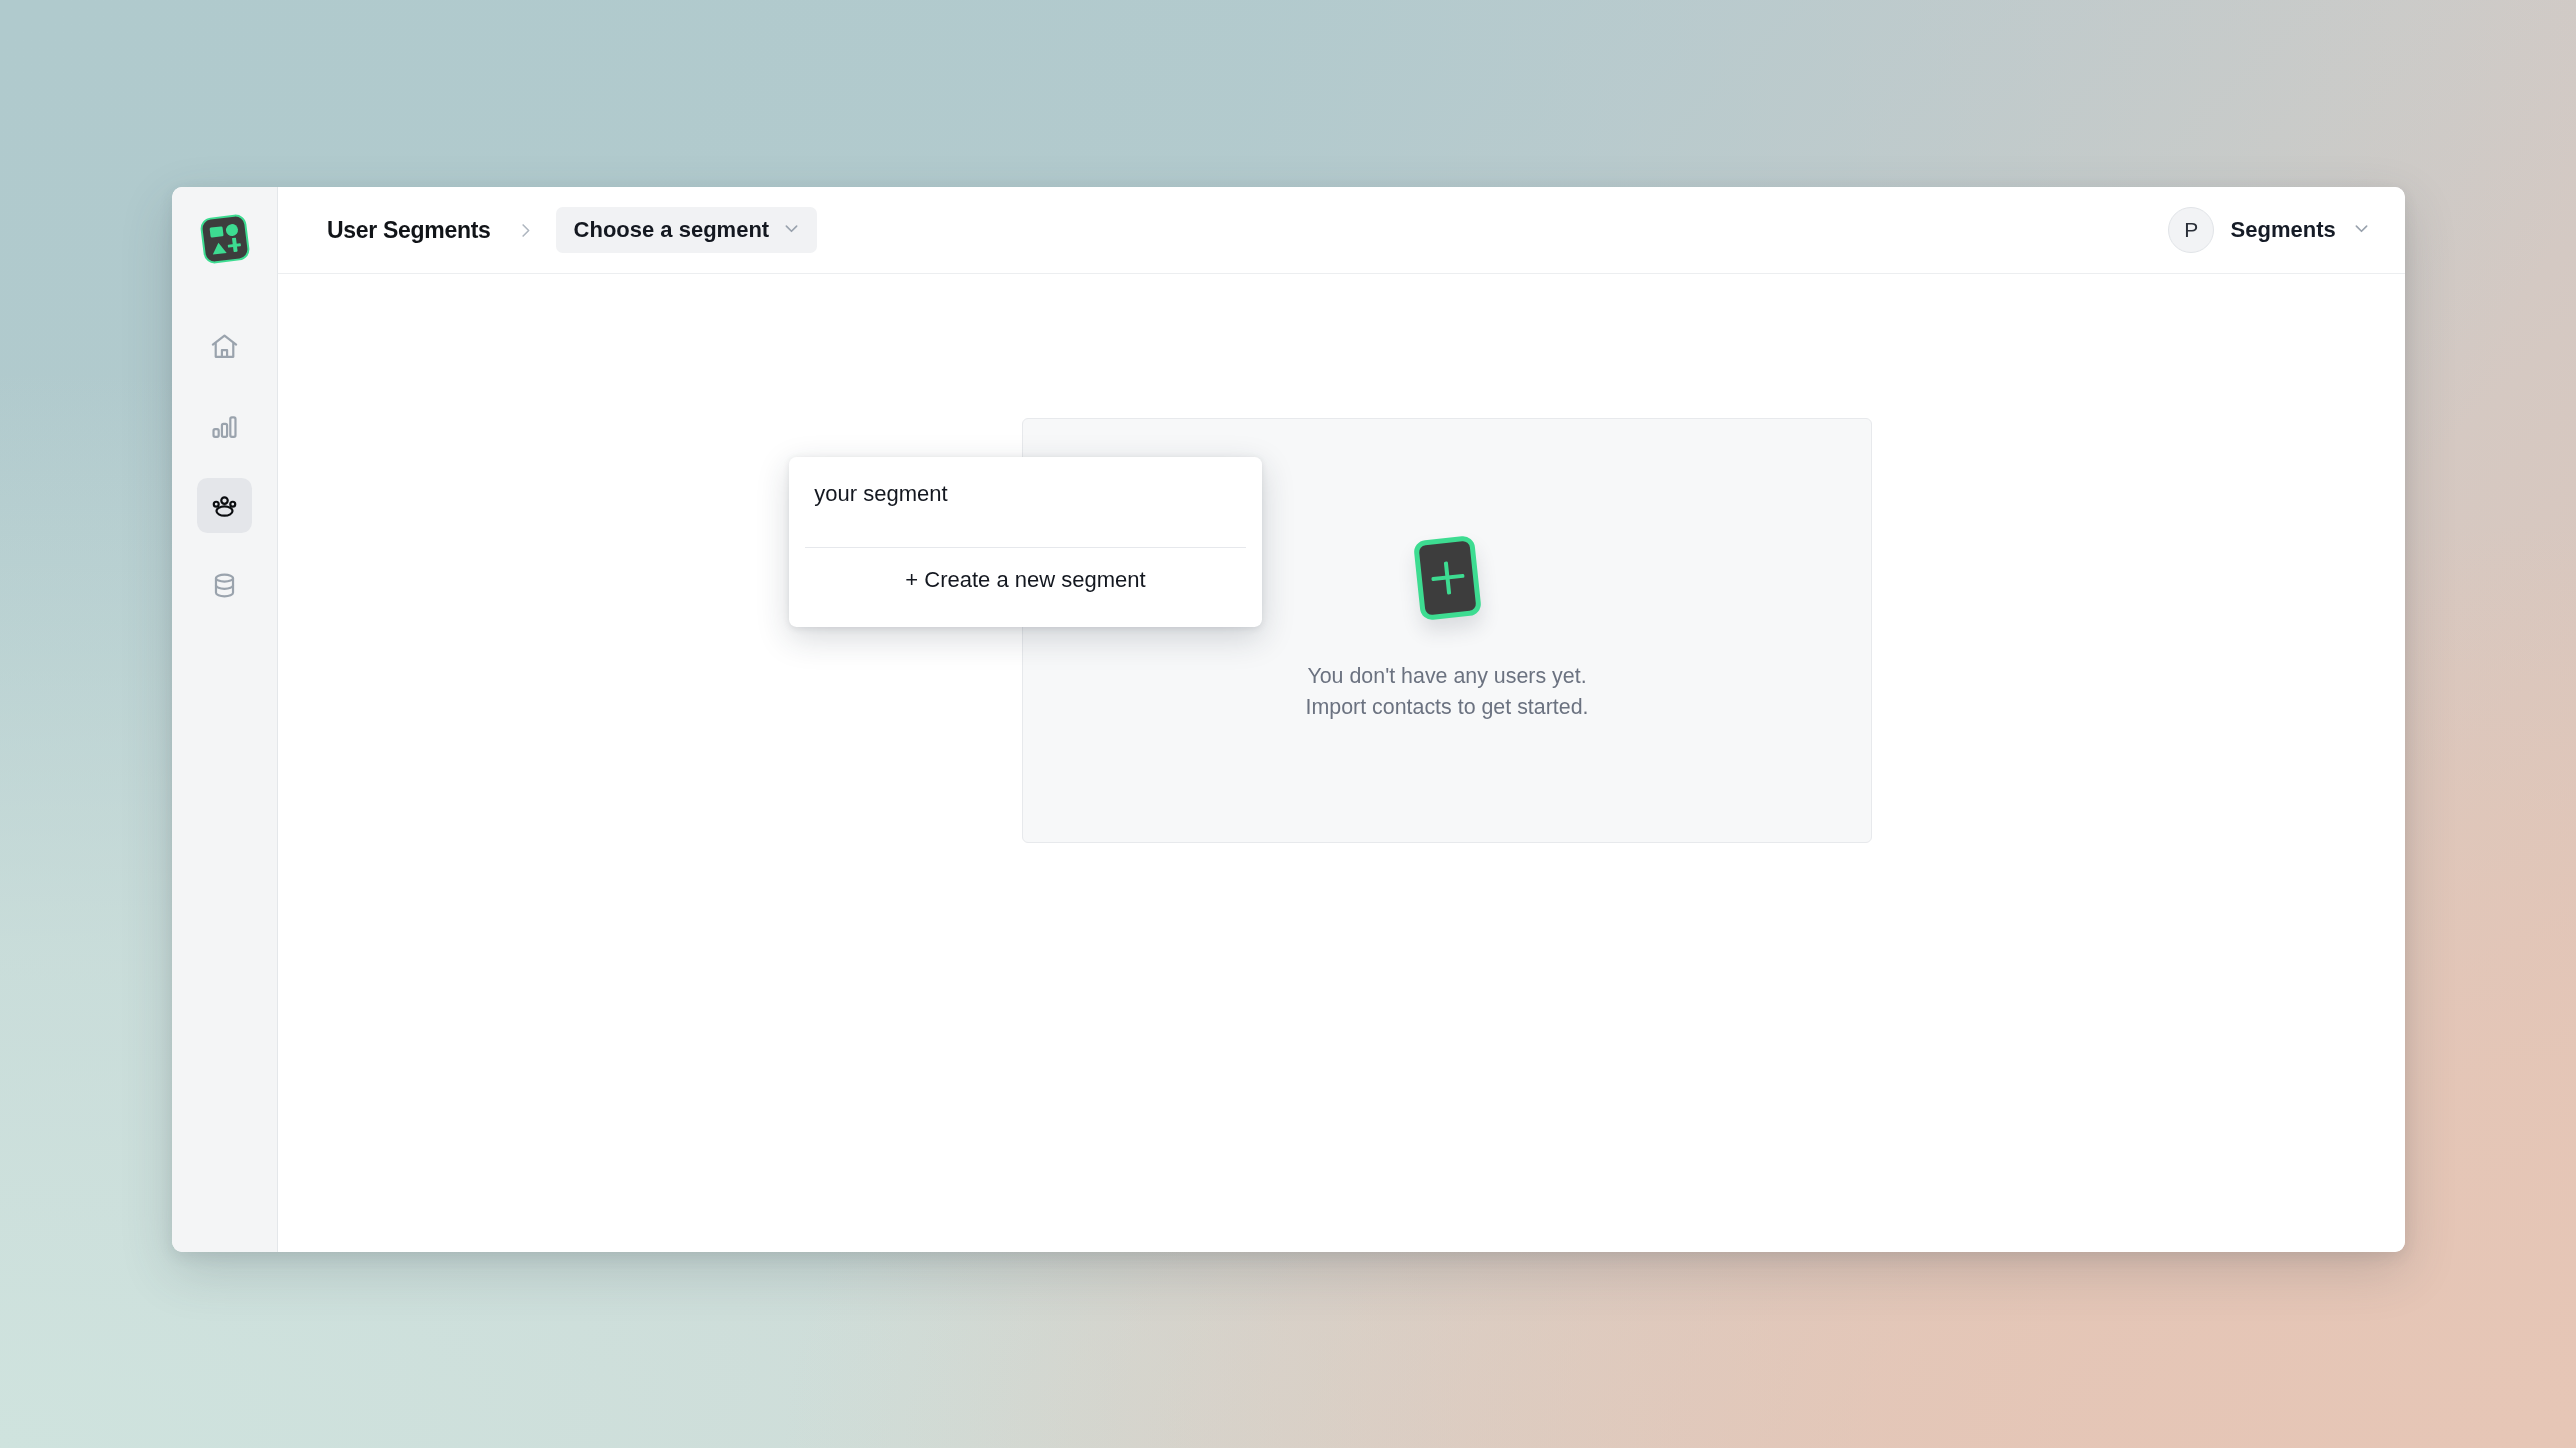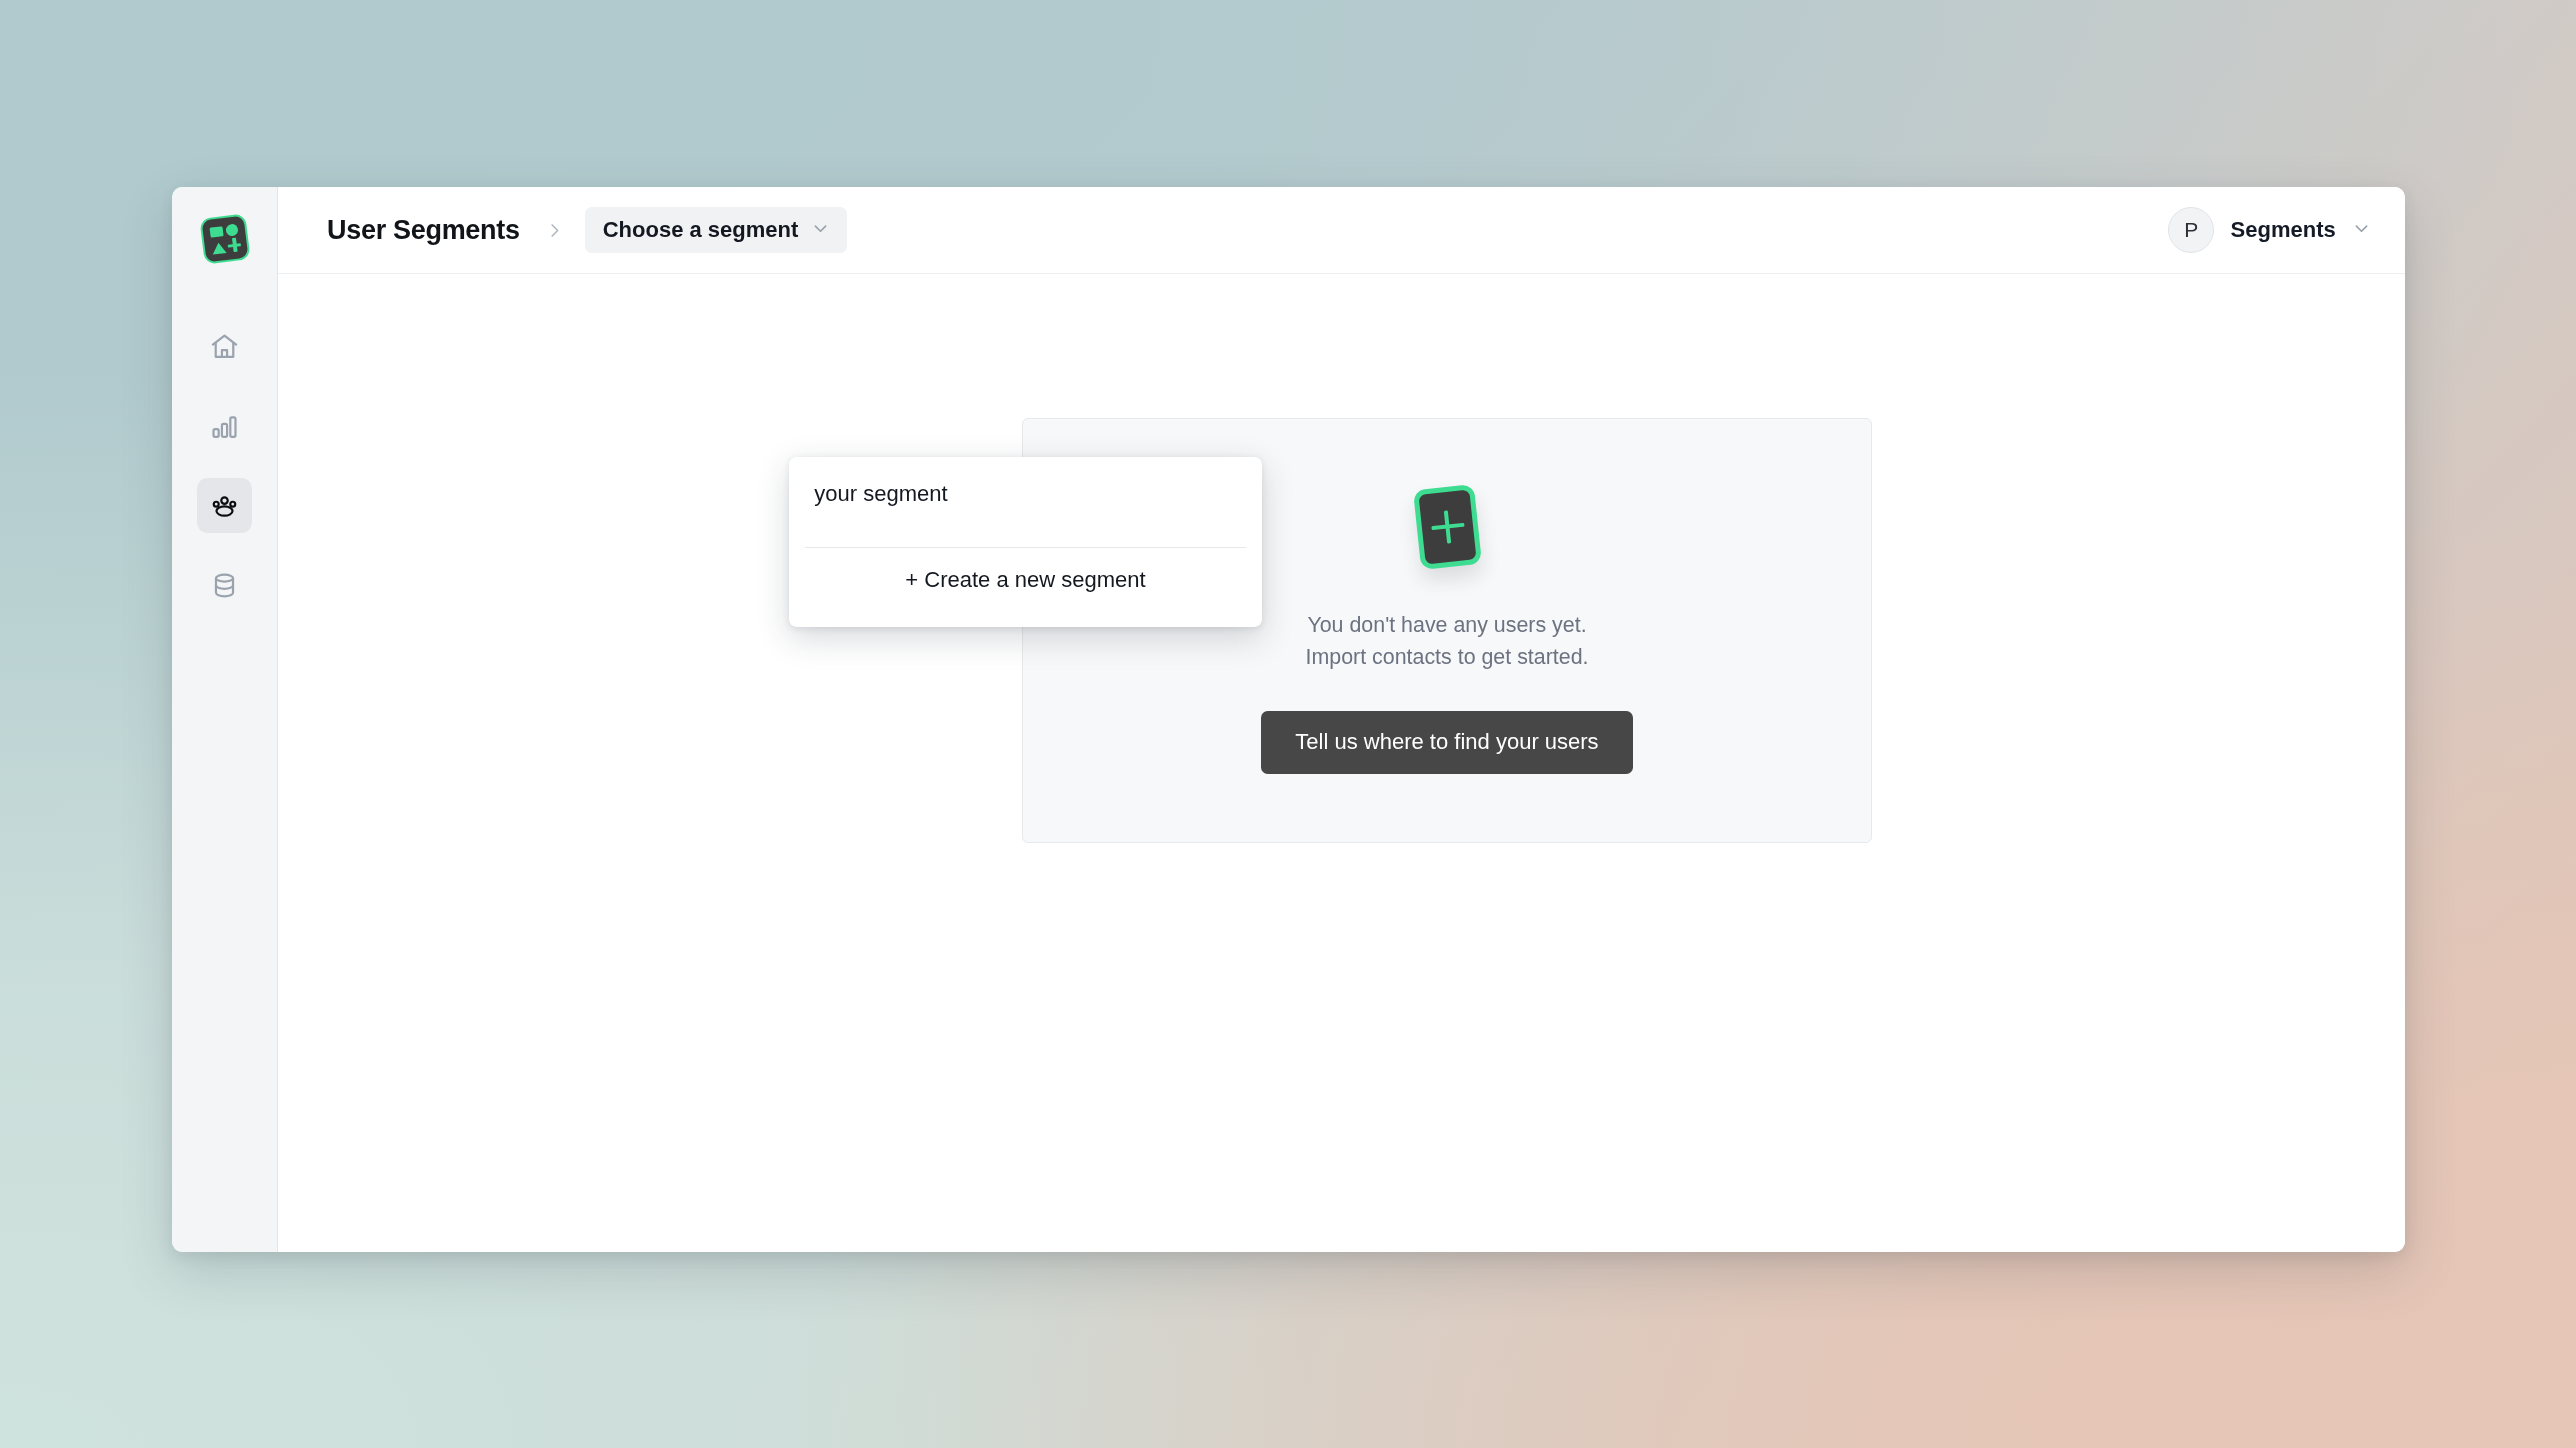--- a/index.html
+++ b/index.html
@@ -76,21 +76,21 @@
     flex:0 0 87px;
     border-bottom:0.7px solid #eceef0;
     display:flex;
     align-items:center;
     padding:0 25px 0 49px;
     background:#ffffff;
     position:relative;
     z-index:5;
   }
   #page-title {
-    font-size:27px;
+    font-size:23px;
     font-weight:bold;
     color:#111418;
     letter-spacing:-0.3px;
     white-space:nowrap;
     text-align:right;
   }
   #crumb-sep { margin:0 21px 0 25px; display:flex; align-items:center; }
   #segment-select {
     height:46px;
     background:#f1f2f4;
@@ -297,21 +297,20 @@
 
       <div id="empty-card">
 
         <div id="empty-icon">
           <span class="plus"></span>
         </div>
 
         <div class="empty-line">You don't have any users yet.</div>
         <div class="empty-line">Import contacts to get started.</div>
 
-        <button id="empty-cta">Tell us where to find your users</button>
       </div>
 
     </div>
   </div>
 
   <div id="segment-dropdown">
 
 
     <div class="dd-option">
       <span class="dd-label">your segment</span>

